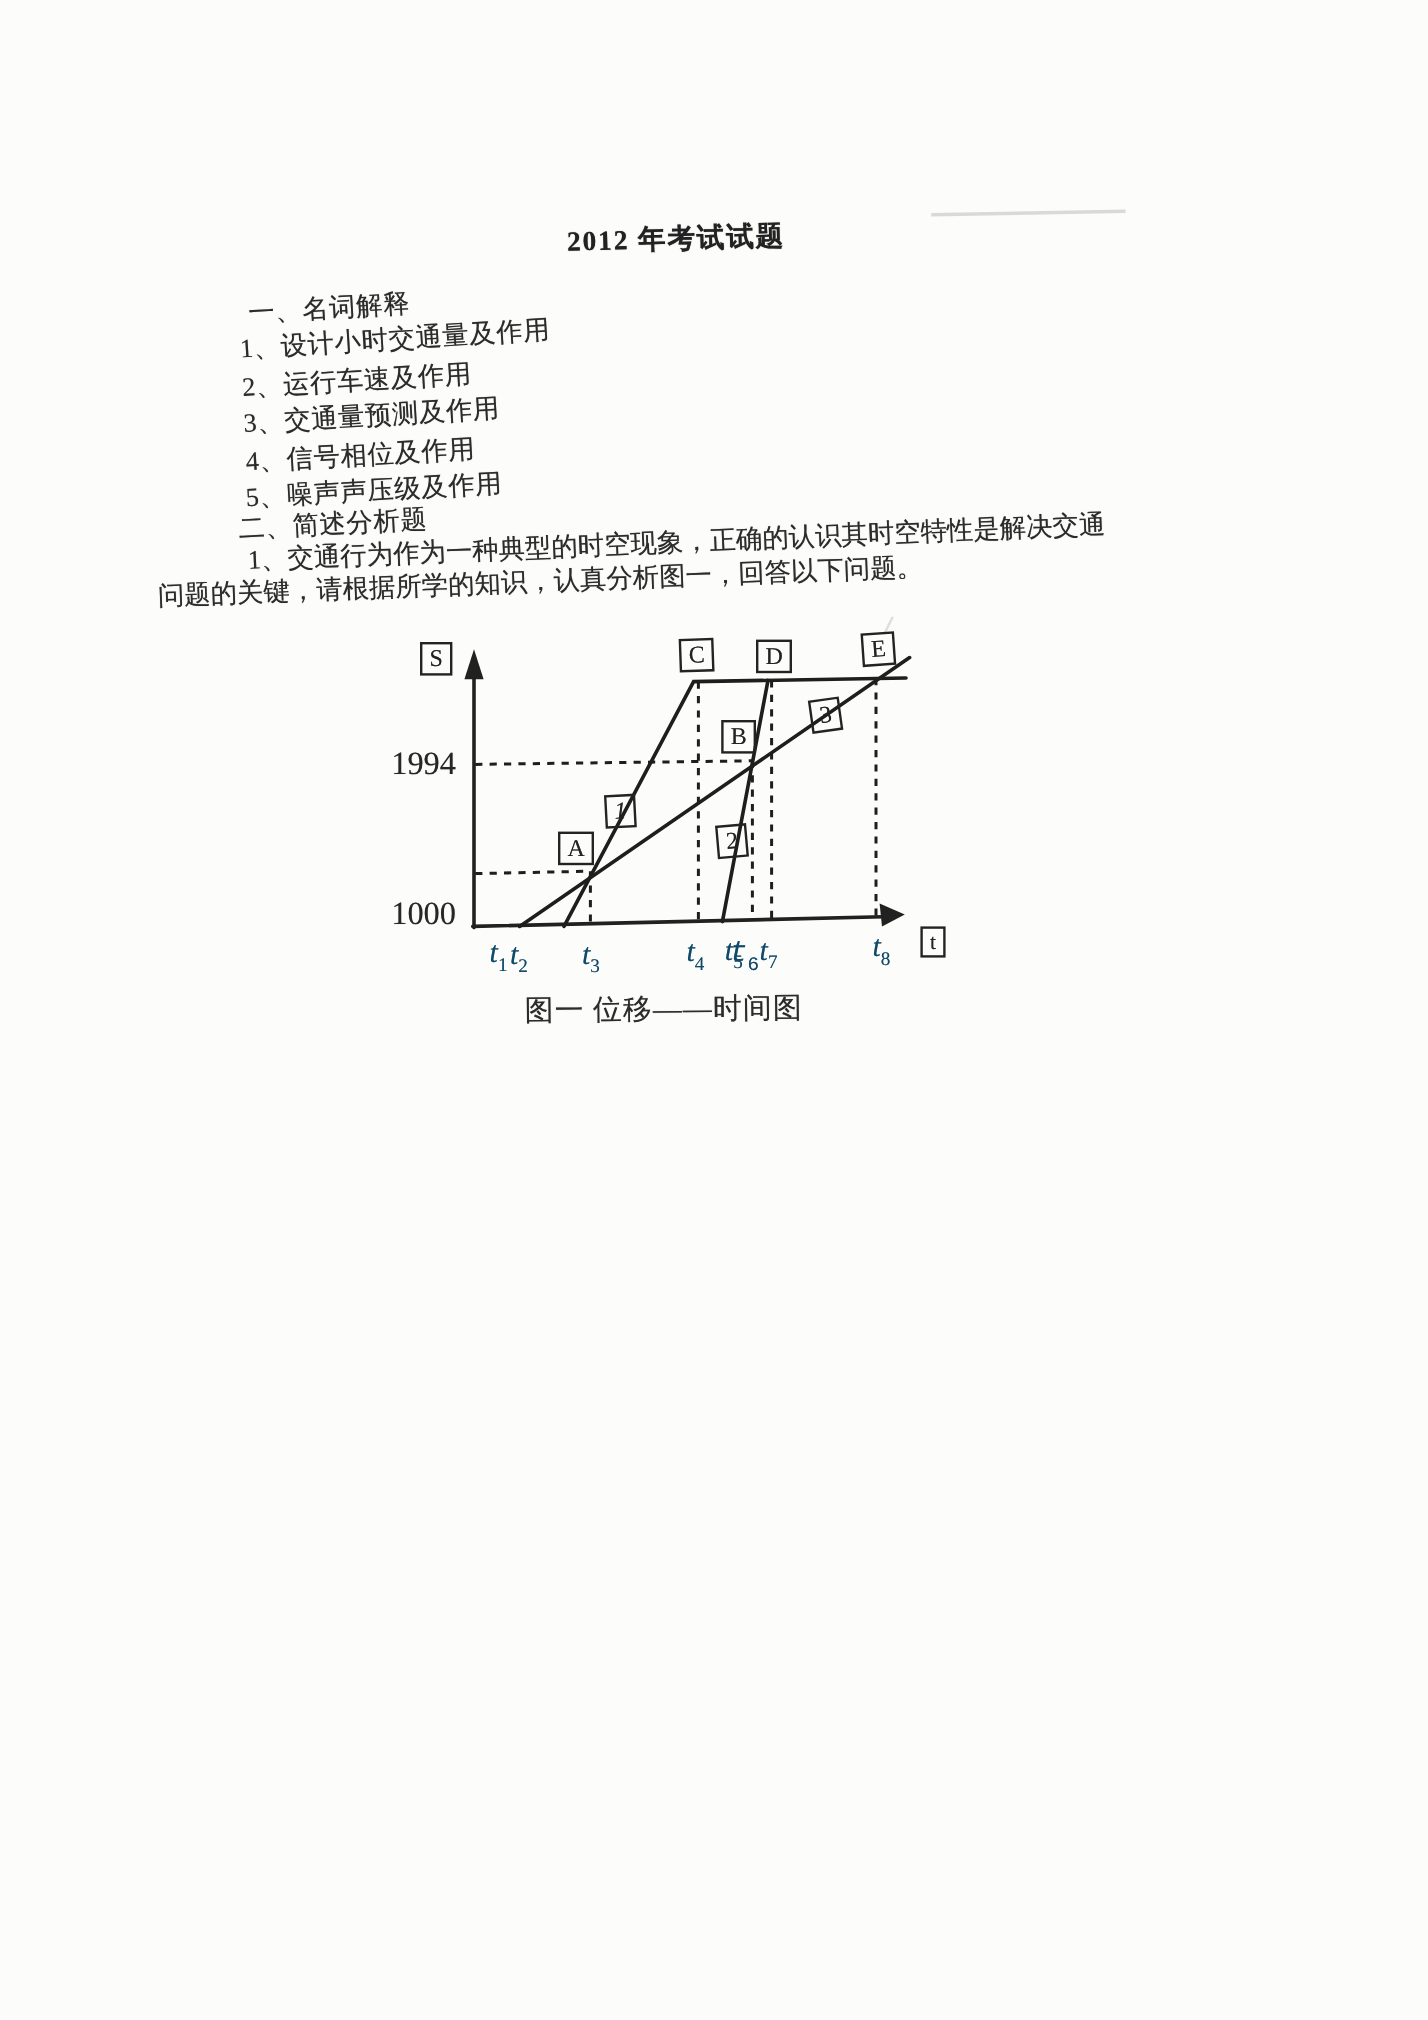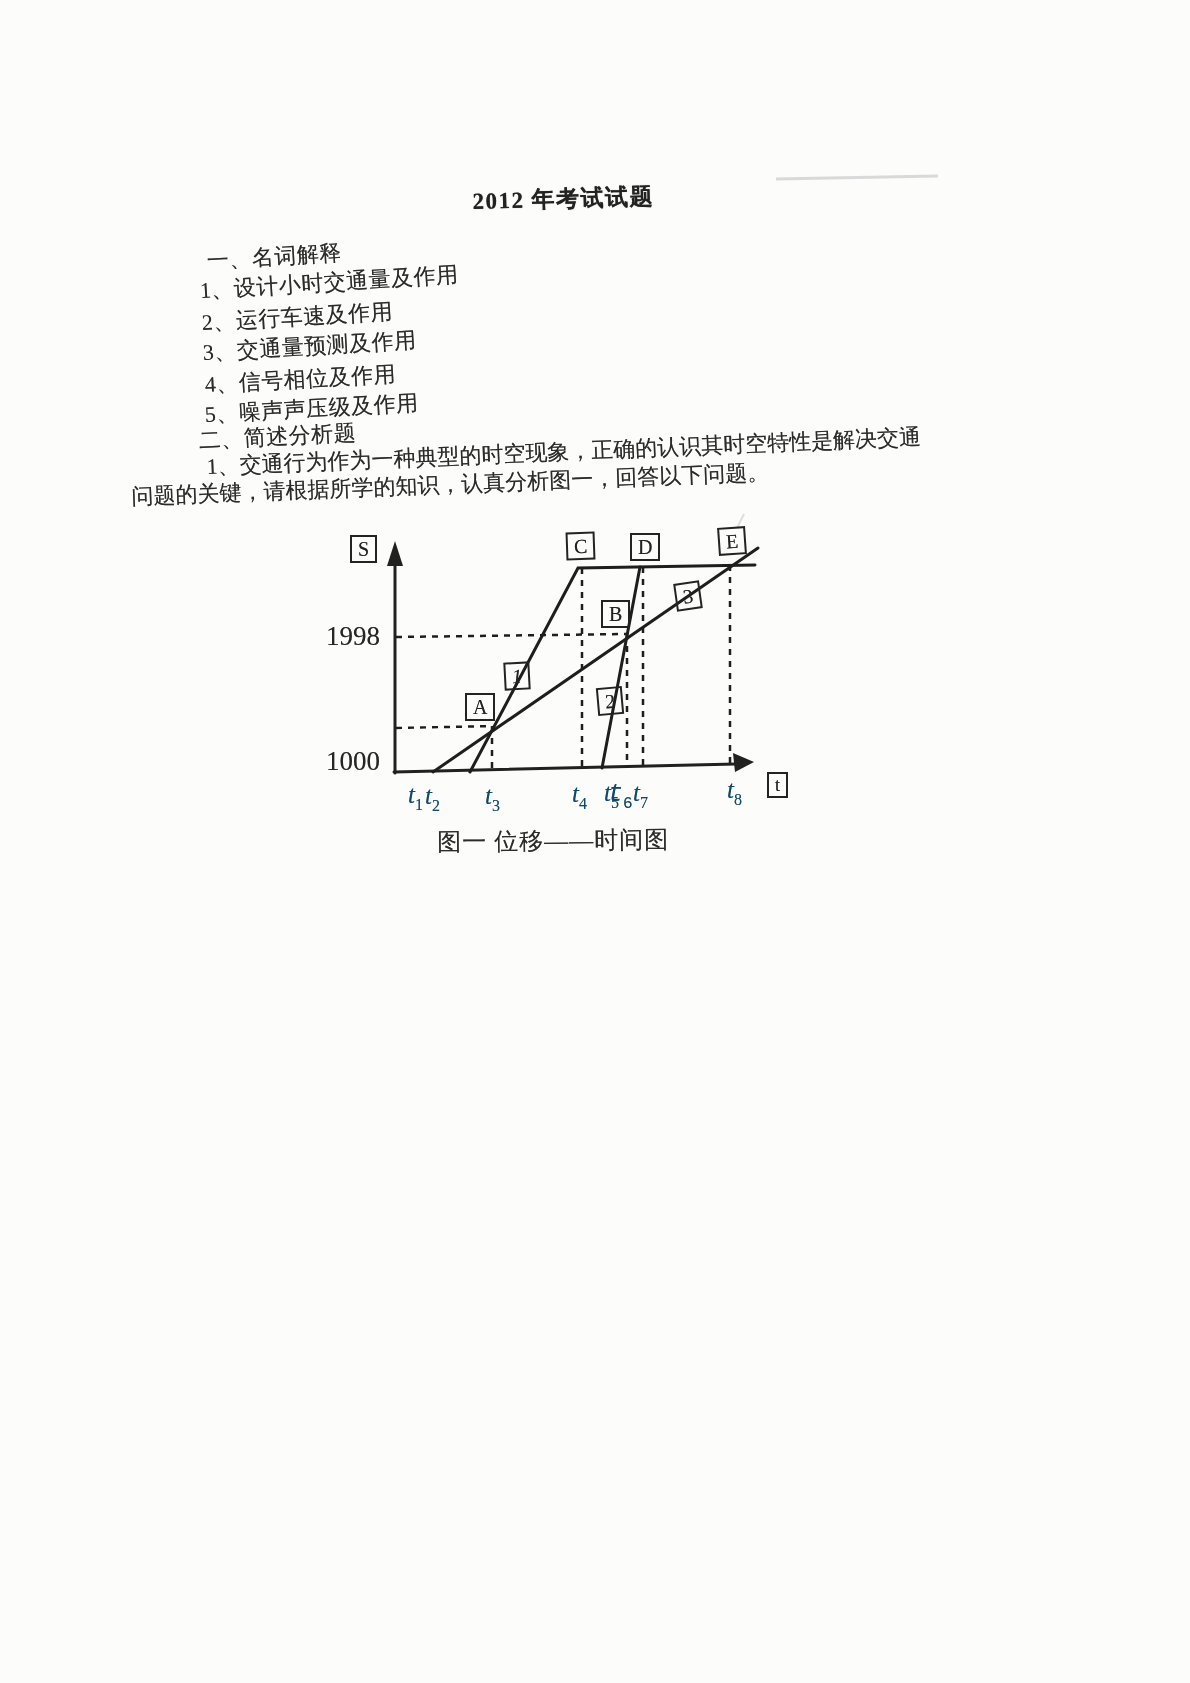--- a/index.html
+++ b/index.html
@@ -103,21 +103,21 @@
   <div class="box" style="left:566px;top:532px;transform:rotate(-2deg);">C</div>
   <div class="box" style="left:630px;top:533px;">D</div>
   <div class="box" style="left:718px;top:527px;transform:rotate(-4deg);">E</div>
   <div class="box" style="left:465px;top:693px;">A</div>
   <div class="box" style="left:601px;top:600px;">B</div>
 
   <div class="box" style="left:504px;top:662px;transform:rotate(-3deg);font-style:italic;">1</div>
   <div class="box" style="left:597px;top:687px;transform:rotate(-5deg);">2</div>
   <div class="box" style="left:675px;top:582px;transform:rotate(-8deg);">3</div>
 
-  <div class="ylab" style="left:296px;top:621px;">1998</div>
+  <div class="ylab" style="left:296px;top:621px;">1994</div>
   <div class="ylab" style="left:296px;top:712px;margin-top:34px;">1000</div>
 
   <span class="tick" style="left:408px;top:781px;"><i>t</i><sub>1</sub></span>
   <span class="tick" style="left:425px;top:782px;"><i>t</i><sub>2</sub></span>
   <span class="tick" style="left:485px;top:782px;"><i>t</i><sub>3</sub></span>
   <span class="tick" style="left:572px;top:780px;"><i>t</i><sub>4</sub></span>
   <span class="tick" style="left:604px;top:779px;"><i>t</i><sub>5</sub></span>
   <span class="tick" style="left:608px;top:780px;font-family:Liberation Mono, monospace;"><i>t</i><sub>6</sub></span>
   <span class="tick" style="left:633px;top:779px;"><i>t</i><sub>7</sub></span>
   <span class="tick" style="left:712px;top:776px;margin-left:15px;"><i>t</i><sub>8</sub></span>

